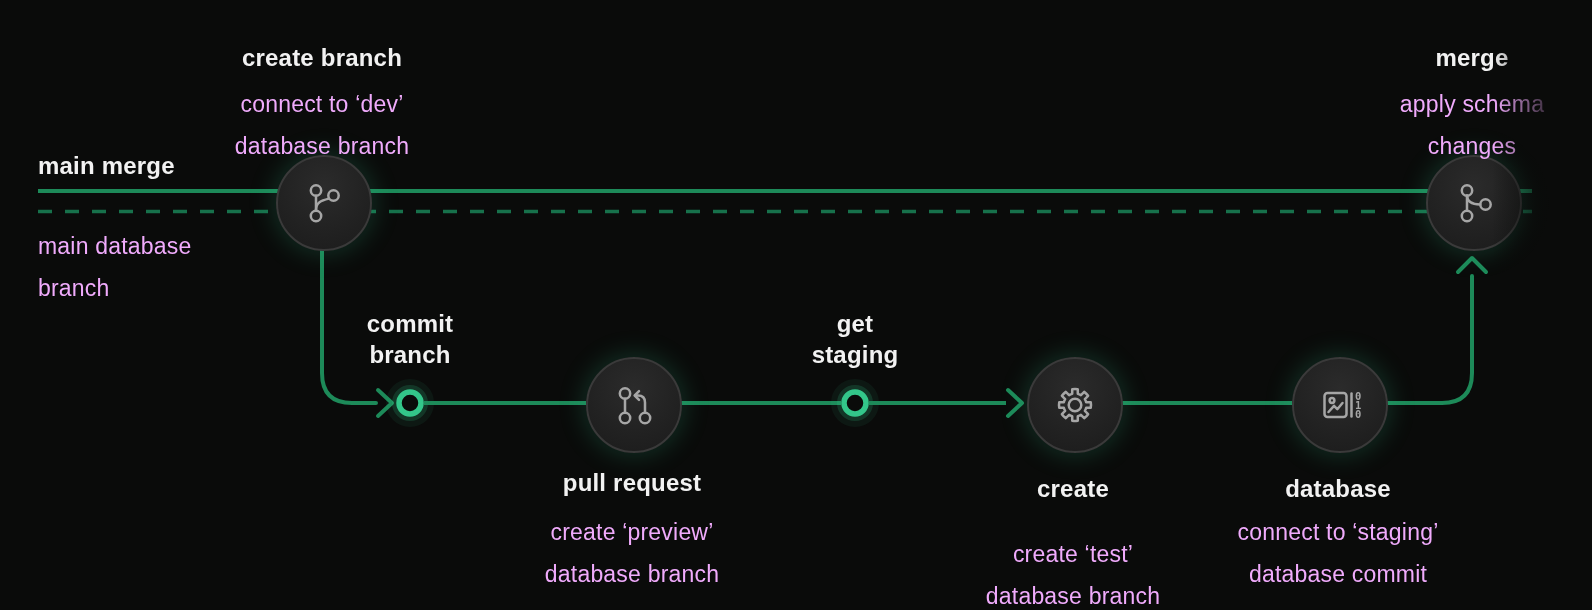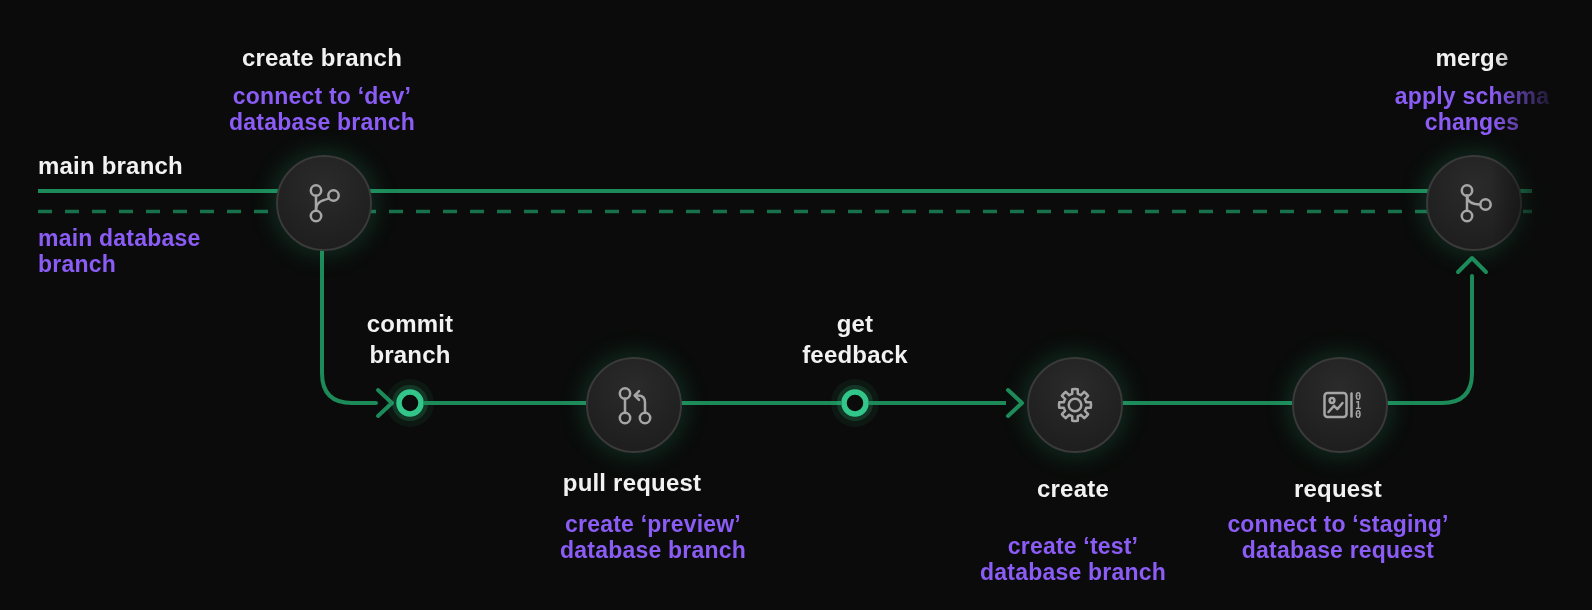--- a/index.html
+++ b/index.html
@@ -18,24 +18,24 @@
     letter-spacing:.2px;
   }
   .label.left{text-align:left;}
   .title{
     color:#f2f2f2;
     font-size:24px;
     font-weight:700;
     line-height:31px;
   }
   .subtitle{
-    color:#8b5cf6;
+    color:#f0abfc;
     font-size:23px;
-    font-weight:700;
-    line-height:26px;
+    font-weight:400;
+    line-height:42px;
   }
   .node{
     position:absolute;
     width:92px;height:92px;
     margin-left:-46px;margin-top:-46px;
     border-radius:50%;
     background:radial-gradient(circle at 50% 32%, #2b2b2b 0%, #222222 55%, #1b1b1b 100%);
     border:2px solid #3a3a3a;
     box-shadow:0 0 26px 2px rgba(52,198,140,0.22);
     display:flex;align-items:center;justify-content:center;
@@ -152,44 +152,44 @@
       <g class="icon-stroke">
         <circle cx="17" cy="11.5" r="5.2"></circle>
         <circle cx="17" cy="37" r="5.2"></circle>
         <circle cx="35.5" cy="25.5" r="5.2"></circle>
         <line x1="17" y1="16.7" x2="17" y2="31.8"></line>
         <path d="M17 16.5 C17 23.3 22.5 25.4 30.2 25.5"></path>
       </g>
     </svg>
   </div>
 
-  <div class="label left title" style="left:38px;top:150px;">main branch</div>
+  <div class="label left title" style="left:38px;top:150px;">main merge</div>
   <div class="label left subtitle" style="left:38px;top:225px;">main database
 branch</div>
 
   <div class="label title" style="left:142px;top:42px;width:360px;">create branch</div>
   <div class="label subtitle" style="left:142px;top:83px;width:360px;">connect to ‘dev’
 database branch</div>
 
   <div class="label title" style="left:290px;top:308px;width:240px;">commit
 branch</div>
 
   <div class="label title" style="left:472px;top:467px;width:320px;">pull request</div>
-  <div class="label subtitle" style="left:493px;top:511px;width:320px;">create ‘preview’
+  <div class="label subtitle" style="left:472px;top:511px;width:320px;">create ‘preview’
 database branch</div>
 
   <div class="label title" style="left:735px;top:308px;width:240px;">get
-feedback</div>
+staging</div>
 
   <div class="label title" style="left:913px;top:473px;width:320px;">create</div>
   <div class="label subtitle" style="left:913px;top:533px;width:320px;">create ‘test’
 database branch</div>
 
-  <div class="label title" style="left:1178px;top:473px;width:320px;">request</div>
+  <div class="label title" style="left:1178px;top:473px;width:320px;">database</div>
   <div class="label subtitle" style="left:1178px;top:511px;width:320px;">connect to ‘staging’
-database request</div>
+database commit</div>
 
   <div class="label title" style="left:1312px;top:42px;width:320px;">merge</div>
   <div class="label subtitle" style="left:1312px;top:83px;width:320px;">apply schema
 changes</div>
 
   <div class="fade-right"></div>
 </div>
 
 </body></html>

